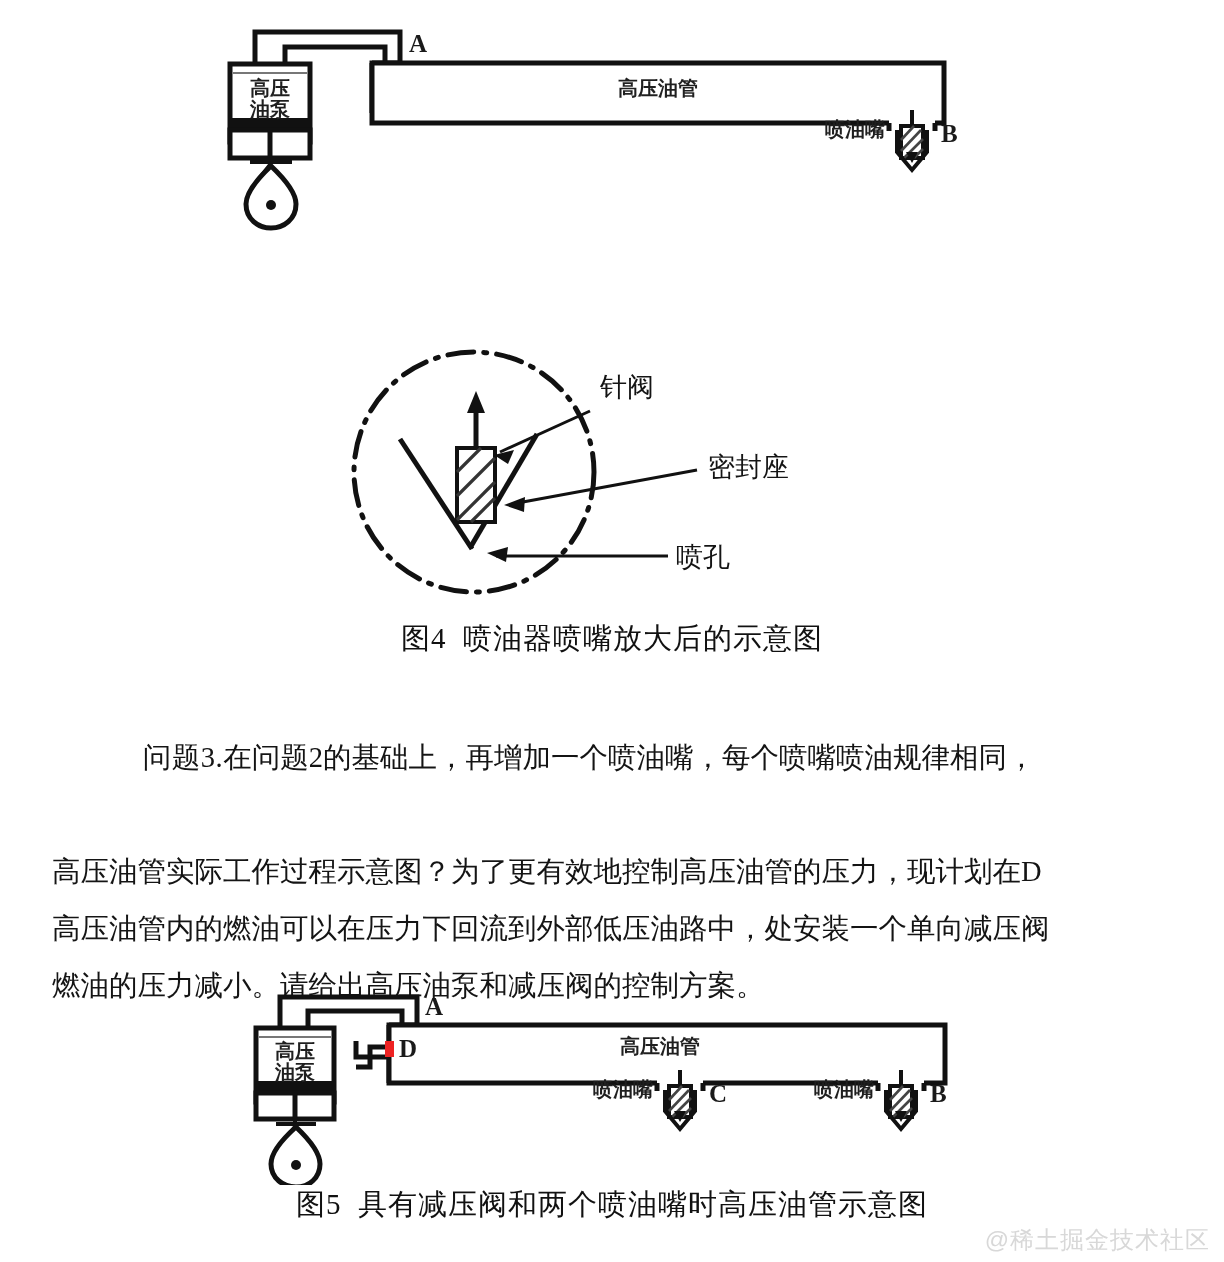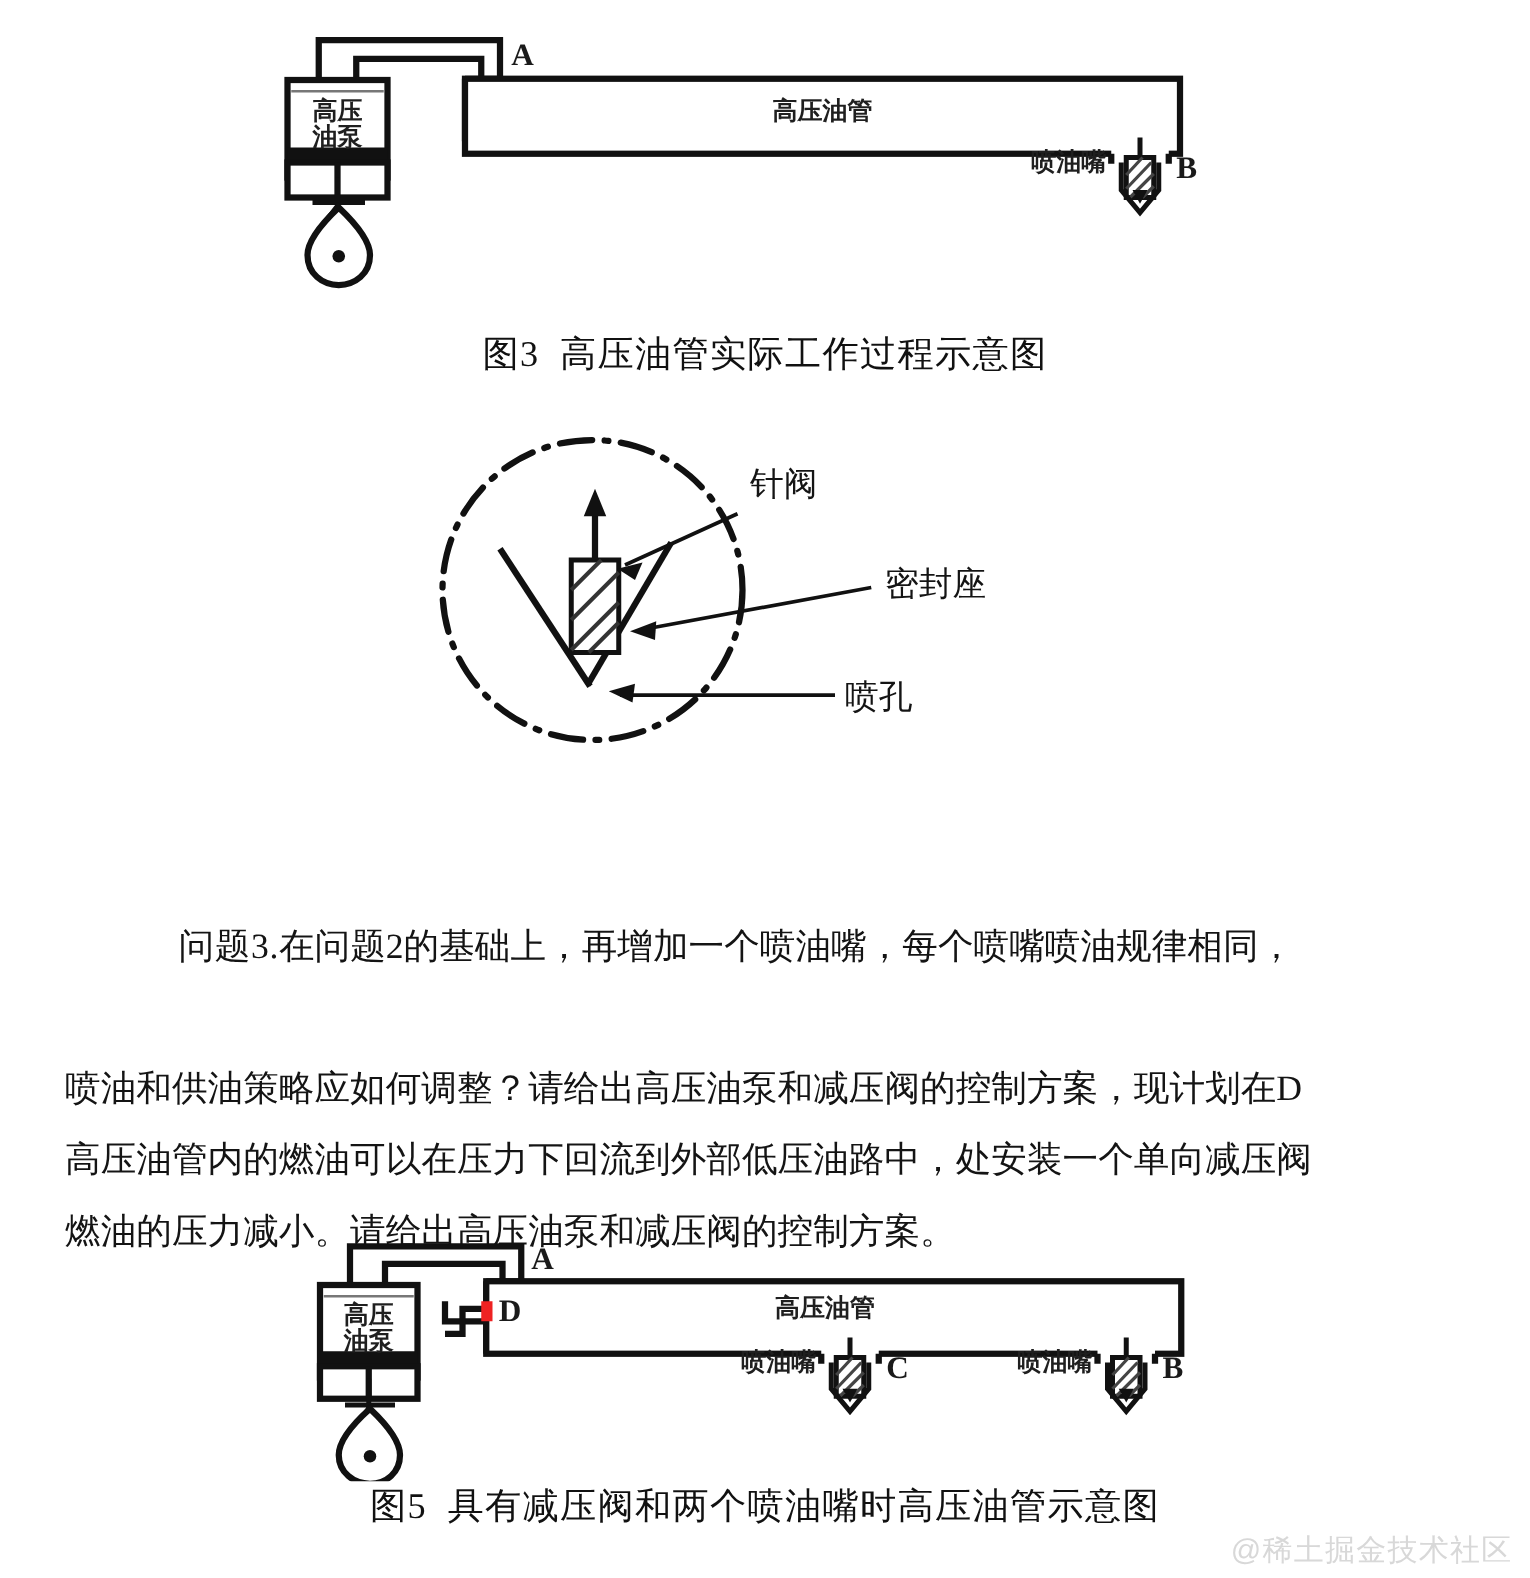--- a/index.html
+++ b/index.html
@@ -145,21 +145,20 @@
           <line x1="904" y1="158" x2="923" y2="139"></line>
           <line x1="914" y1="158" x2="923" y2="149"></line>
         </g>
         <path d="M897,130 L897,152 L912,170 L927,152 L927,130" fill="none" stroke="#111" stroke-width="4"></path>
         <path d="M906,152 L912,163 L918,152" fill="#111"></path>
       </g>
       <text class="lbl-cn" x="885" y="136" text-anchor="end">喷油嘴</text>
       <text class="lbl" x="941" y="142">B</text>
     </svg>
 
-    <div class="caption" style="margin-top:14px;">图3  高压油管实际工作过程示意图</div>
   </div>
 
   <div class="figure" style="top:334px;">
     <svg class="fig-svg-wrap" width="1224" height="275" viewBox="0 0 1224 275">
 
       <circle cx="474" cy="138" r="120" fill="none" stroke="#111" stroke-width="5" stroke-dasharray="26 10 3 10" stroke-linecap="round"></circle>
 
       <g stroke="#111" stroke-width="5" fill="none">
         <line x1="400" y1="435" x2="400" y2="435"></line>
         <line x1="401" y1="434" x2="401" y2="434"></line>
@@ -200,27 +199,28 @@
       </g>
       <text class="lbl-cn-big" x="708" y="142">密封座</text>
 
       <g>
         <line x1="668" y1="222" x2="496" y2="222" stroke="#111" stroke-width="3"></line>
         <path d="M487,219 L508,213 L506,228 Z" fill="#111"></path>
       </g>
       <text class="lbl-cn-big" x="676" y="232">喷孔</text>
     </svg>
 
+    <div class="caption" style="margin-top:10px;">图4  喷油器喷嘴放大后的示意图</div>
   </div>
 
   <div class="body-text">
     <div class="para-line first">
       <span style="display:inline-block;width:48px;"></span><span class="q-label">问题3.</span><span>在问题2的基础上，再增加一个喷油嘴，每个喷嘴喷油规律相同，</span>
     </div>
-    <div class="para-line">喷油和供油策略应如何调整？请给出高压油泵和减压阀的控制方案，现计划在D</div>
+    <div class="para-line">高压油管实际工作过程示意图？为了更有效地控制高压油管的压力，现计划在D</div>
     <div class="para-line">高压油管内的燃油可以在压力下回流到外部低压油路中，处安装一个单向减压阀</div>
     <div class="para-line">燃油的压力减小。请给出高压油泵和减压阀的控制方案。</div>
   </div>
 
   <div class="figure" style="top:985px;">
     <svg class="fig-svg-wrap" width="1224" height="200" viewBox="0 0 1224 200">
 
       <g fill="none" stroke="#111" stroke-width="5">
         <path d="M280,44 L280,12 L417,12 L417,52"></path>
         <path d="M308,44 L308,26 L402,26 L402,52"></path>

